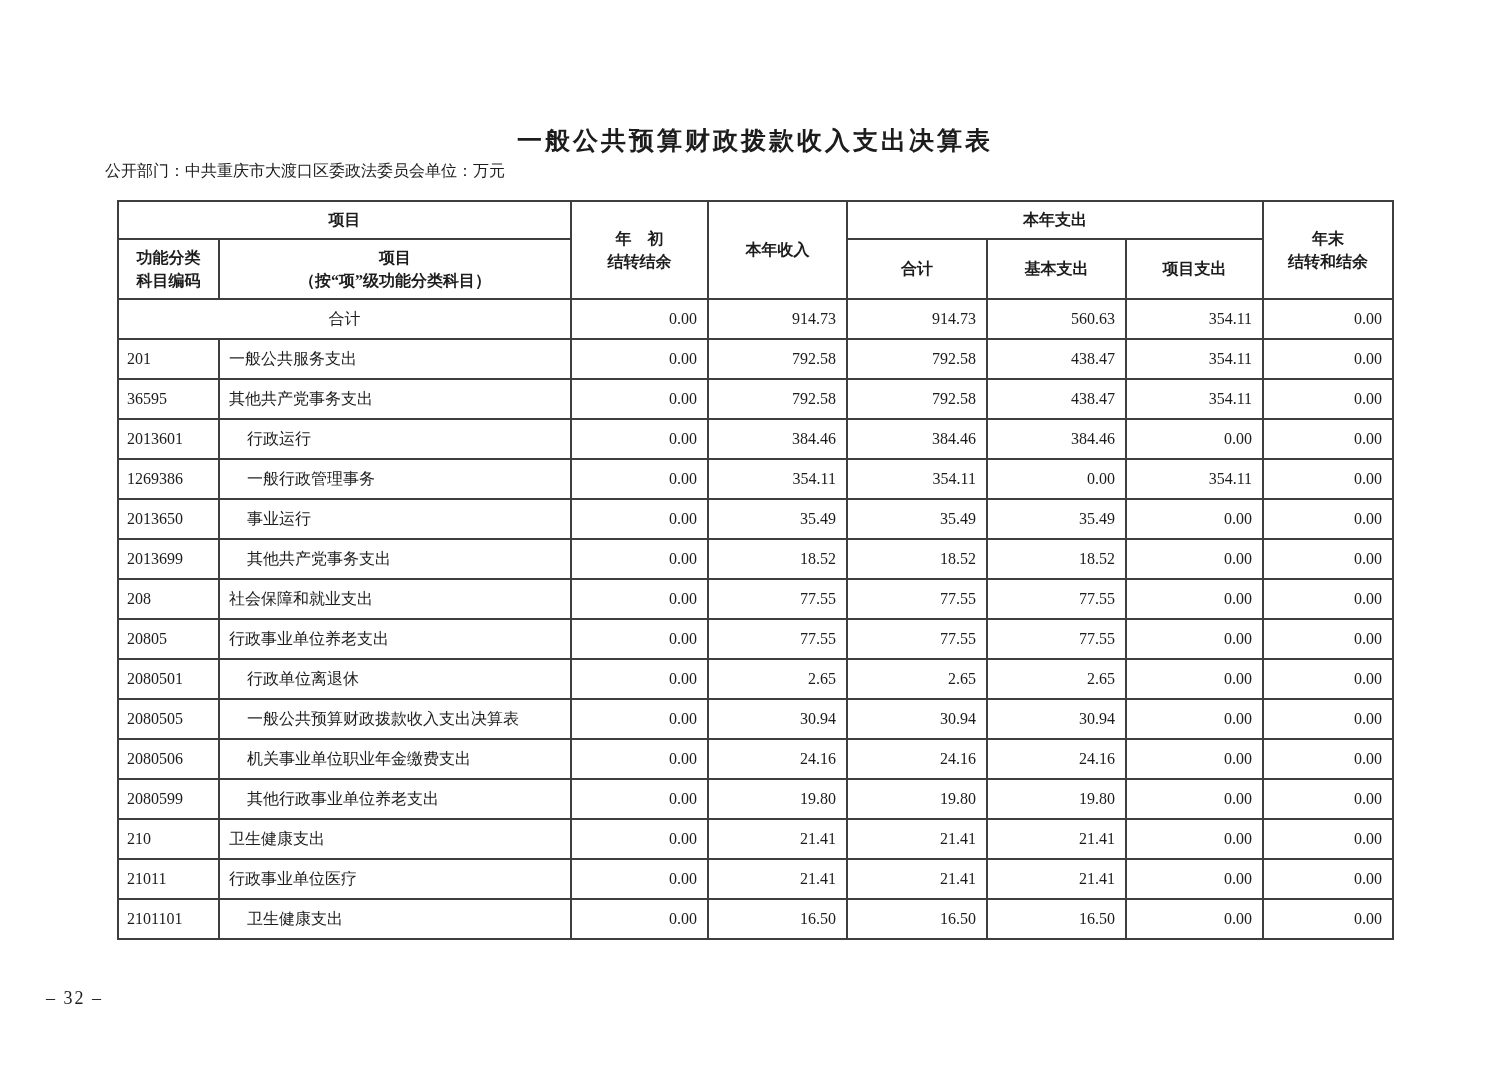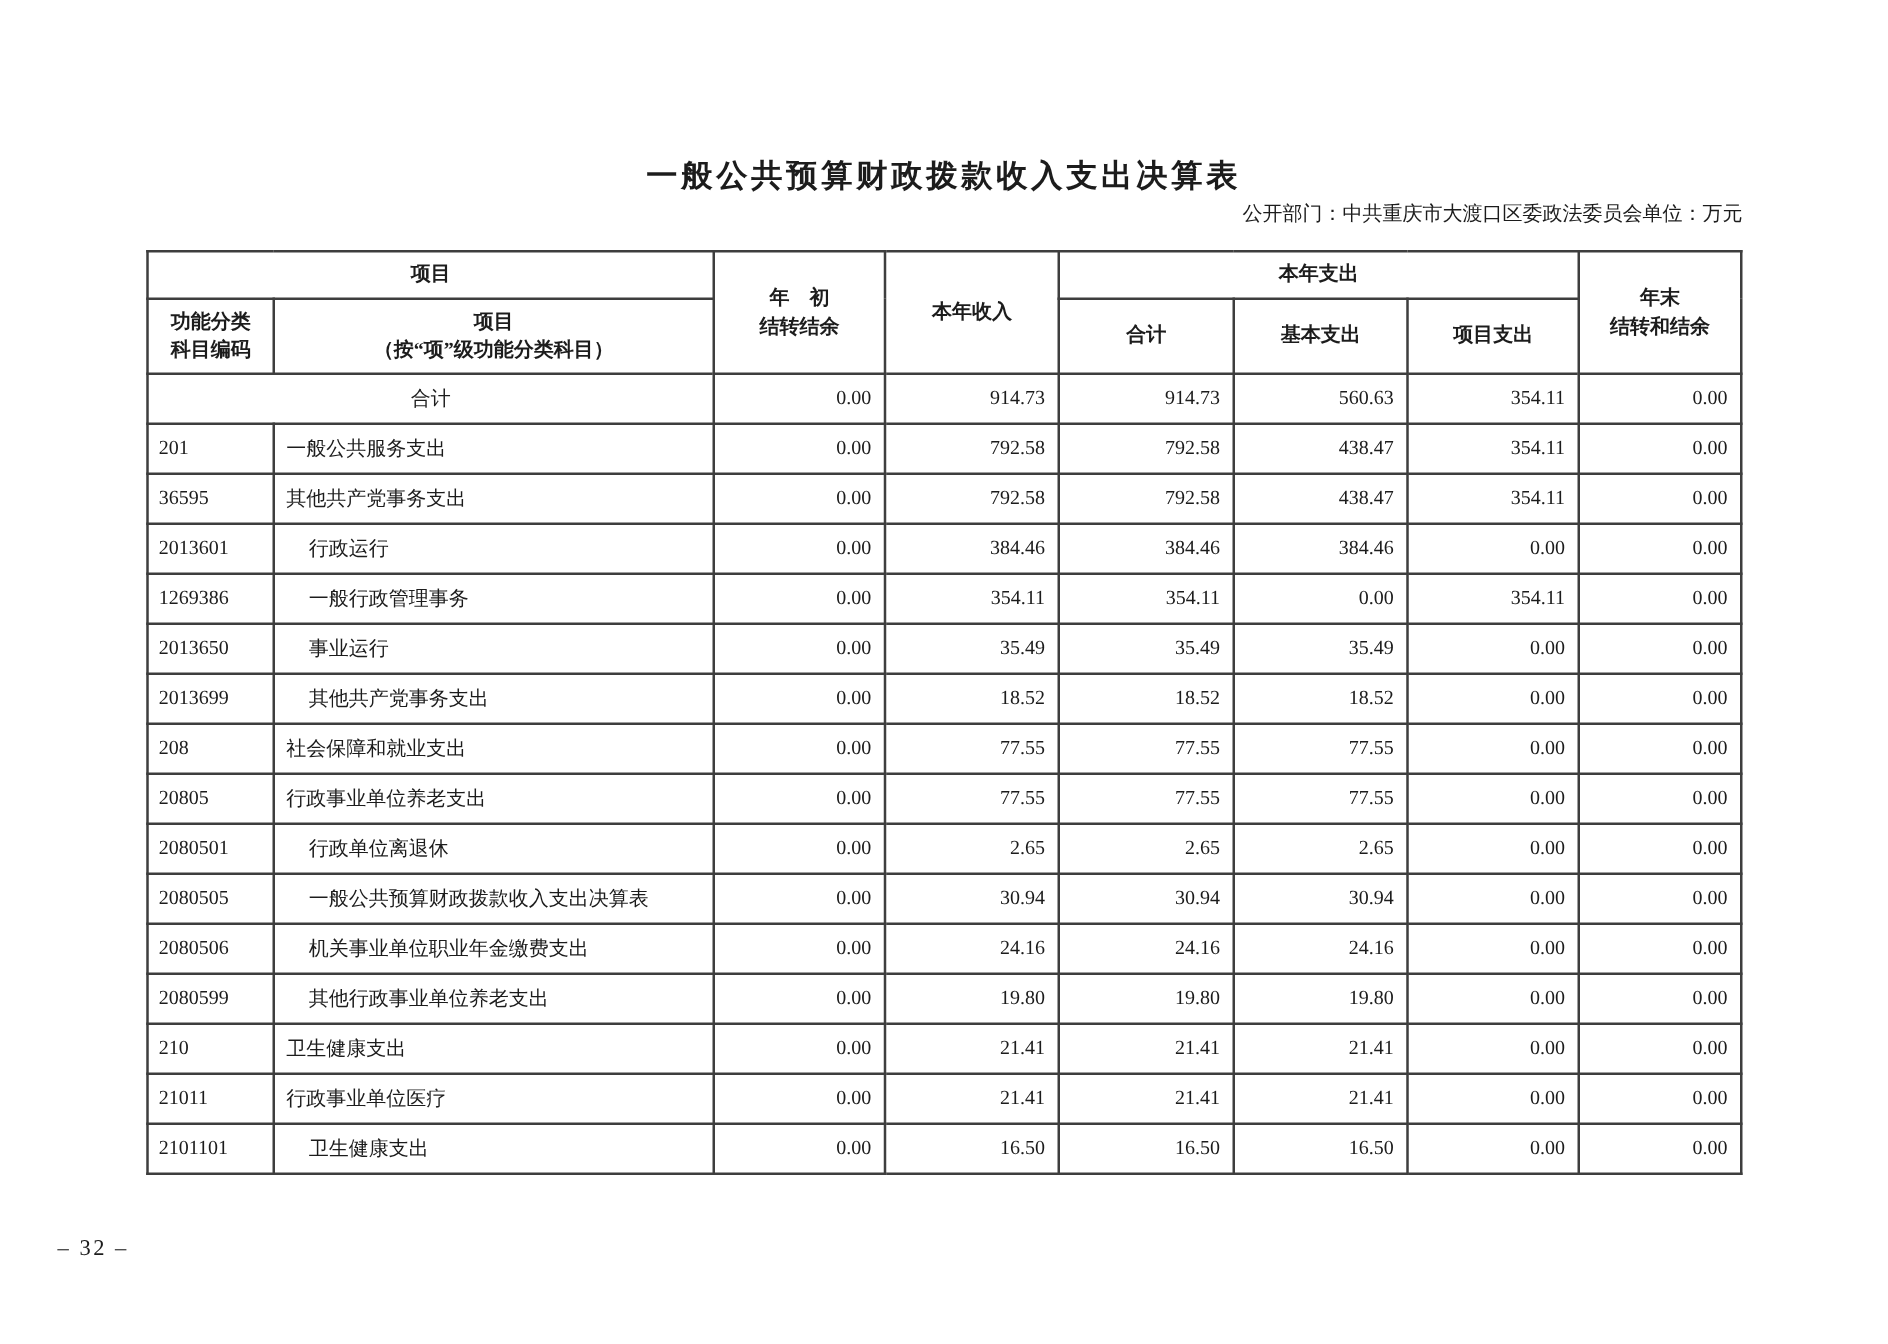--- a/index.html
+++ b/index.html
@@ -5,22 +5,22 @@
   html,body{margin:0;padding:0;}
   body{
     width:1510px;height:1075px;background:#ffffff;position:relative;
     font-family:"Liberation Serif","DejaVu Serif",serif;color:#1c1c1c;
   }
   .page-title{
     position:absolute;top:124px;left:0;width:100%;margin:0;
     text-align:center;font-size:25px;font-weight:bold;letter-spacing:3px;
   }
   .meta-row{
-    position:absolute;top:161px;left:119px;width:1275px;
-    display:flex;justify-content:flex-end;font-size:16px;
+    position:absolute;top:161px;left:105px;width:1275px;
+    display:flex;justify-content:flex-start;font-size:16px;
   }
   table.budget{
     position:absolute;top:200px;left:117px;width:1275px;
     border-collapse:collapse;table-layout:fixed;
   }
   .budget th,.budget td{
     border:2px solid #3e3e3e;font-size:16px;overflow:hidden;
   }
   .budget th{
     font-weight:bold;text-align:center;vertical-align:middle;

